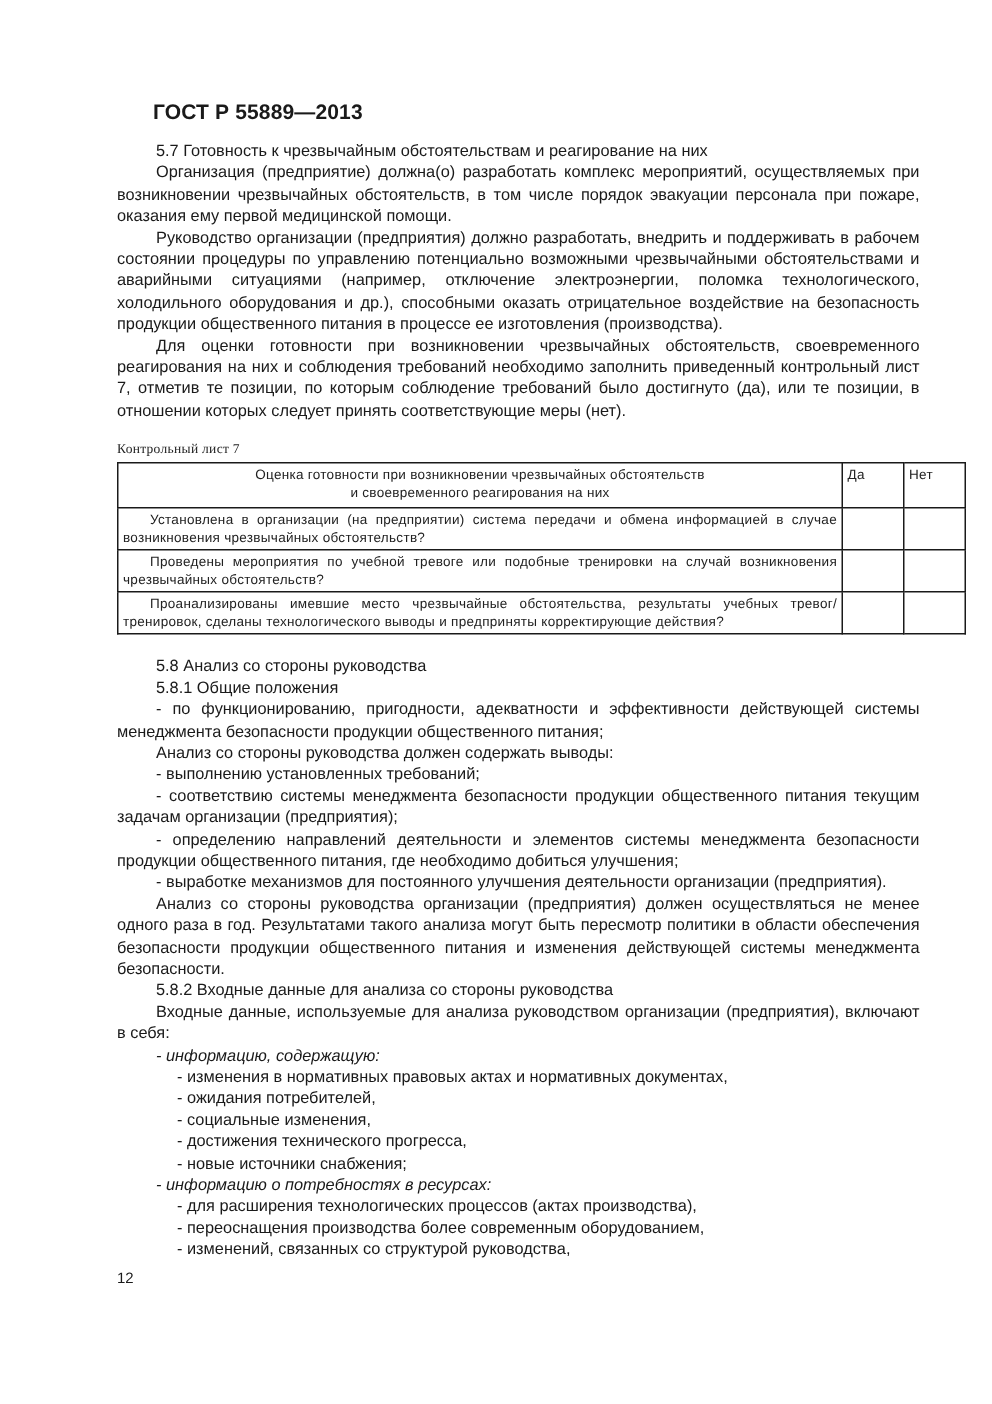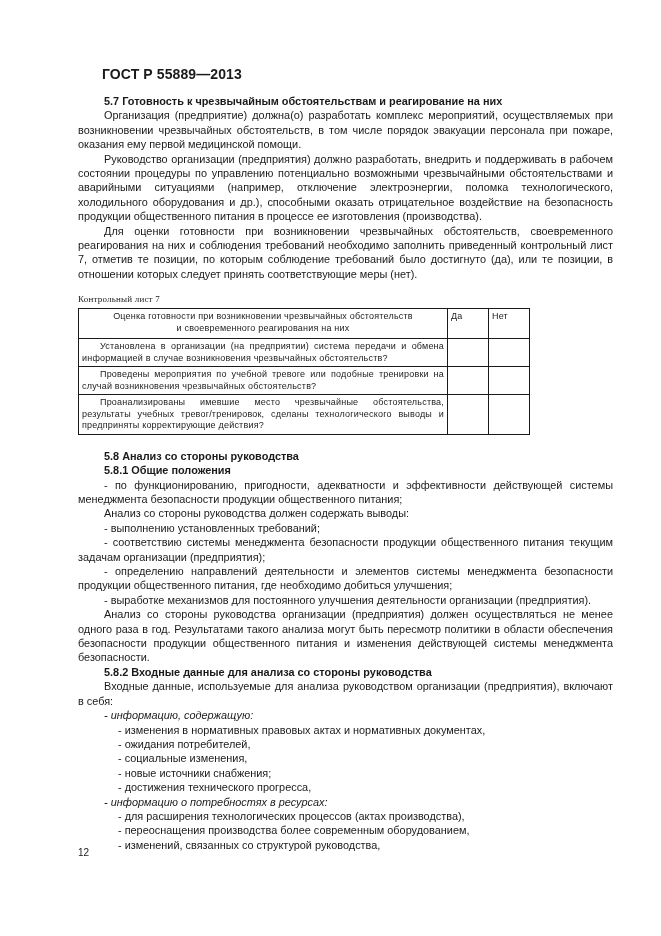--- a/index.html
+++ b/index.html
@@ -32,21 +32,21 @@
     }
     .content {
       position: absolute;
       left: 78px;
       top: 94px;
       width: 535px;
       font-size: 10.9px;
       line-height: 14.4px;
     }
     .h2 {
-      font-weight: bold;
+      font-weight: normal;
       padding-left: 26px;
       margin: 0;
     }
     .p {
       margin: 0;
       text-indent: 26px;
       text-align: justify;
     }
     .li1 {
       margin: 0;
@@ -60,21 +60,21 @@
     .caption {
       margin-top: 12px;
       font-size: 9px;
       letter-spacing: 0.2px;
       line-height: 12px;
       color: #222;
       font-family: Liberation Serif, serif;
     }
     table.check {
       border-collapse: collapse;
-      width: 452px;
+      width: 566px;
       margin-top: 3px;
       font-size: 9px;
       letter-spacing: 0.2px;
       line-height: 11.5px;
       color: #222;
     }
     table.check td, table.check th {
       border: 1px solid #1a1a1a;
       padding: 2px 3px;
       vertical-align: top;
@@ -161,22 +161,22 @@
       <p class="p">- выработке механизмов для постоянного улучшения деятельности организации (предприятия).</p>
       <p class="p">Анализ со стороны руководства организации (предприятия) должен осуществляться не менее одного раза в год. Результатами такого анализа могут быть пересмотр политики в области обеспечения безопасности продукции общественного питания и изменения действующей системы менеджмента безопасности.</p>
 
       <p class="h2">5.8.2 Входные данные для анализа со стороны руководства</p>
       <p class="p">Входные данные, используемые для анализа руководством организации (предприятия), включают в себя:</p>
 
       <p class="li1">- информацию, содержащую:</p>
       <p class="li2">- изменения в нормативных правовых актах и нормативных документах,</p>
       <p class="li2">- ожидания потребителей,</p>
       <p class="li2">- социальные изменения,</p>
+      <p class="li2">- достижения технического прогресса,</p>
       <p class="li2">- новые источники снабжения;</p>
-      <p class="li2">- достижения технического прогресса,</p>
 
       <p class="li1">- информацию о потребностях в ресурсах:</p>
       <p class="li2">- для расширения технологических процессов (актах производства),</p>
       <p class="li2">- переоснащения производства более современным оборудованием,</p>
       <p class="li2">- изменений, связанных со структурой руководства,</p>
     </div>
   </div>
 
   <div class="page-num">12</div>
 </div>

